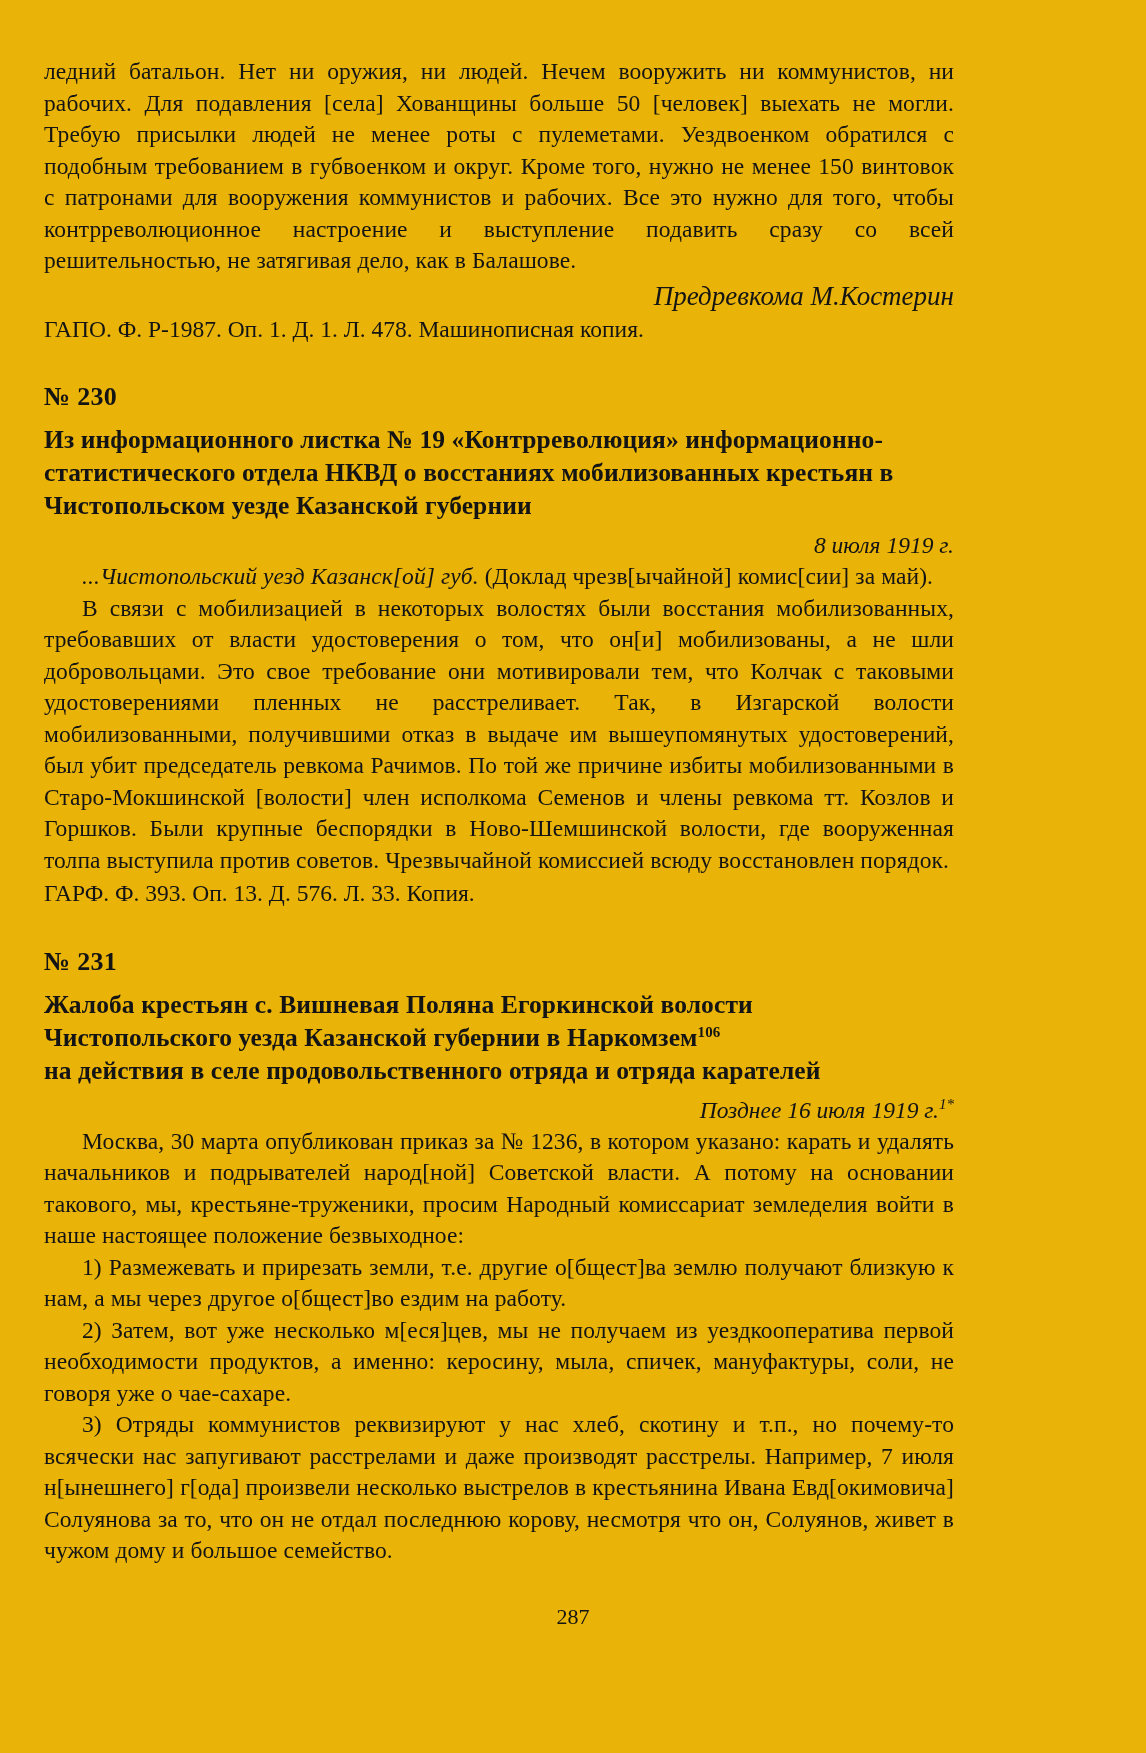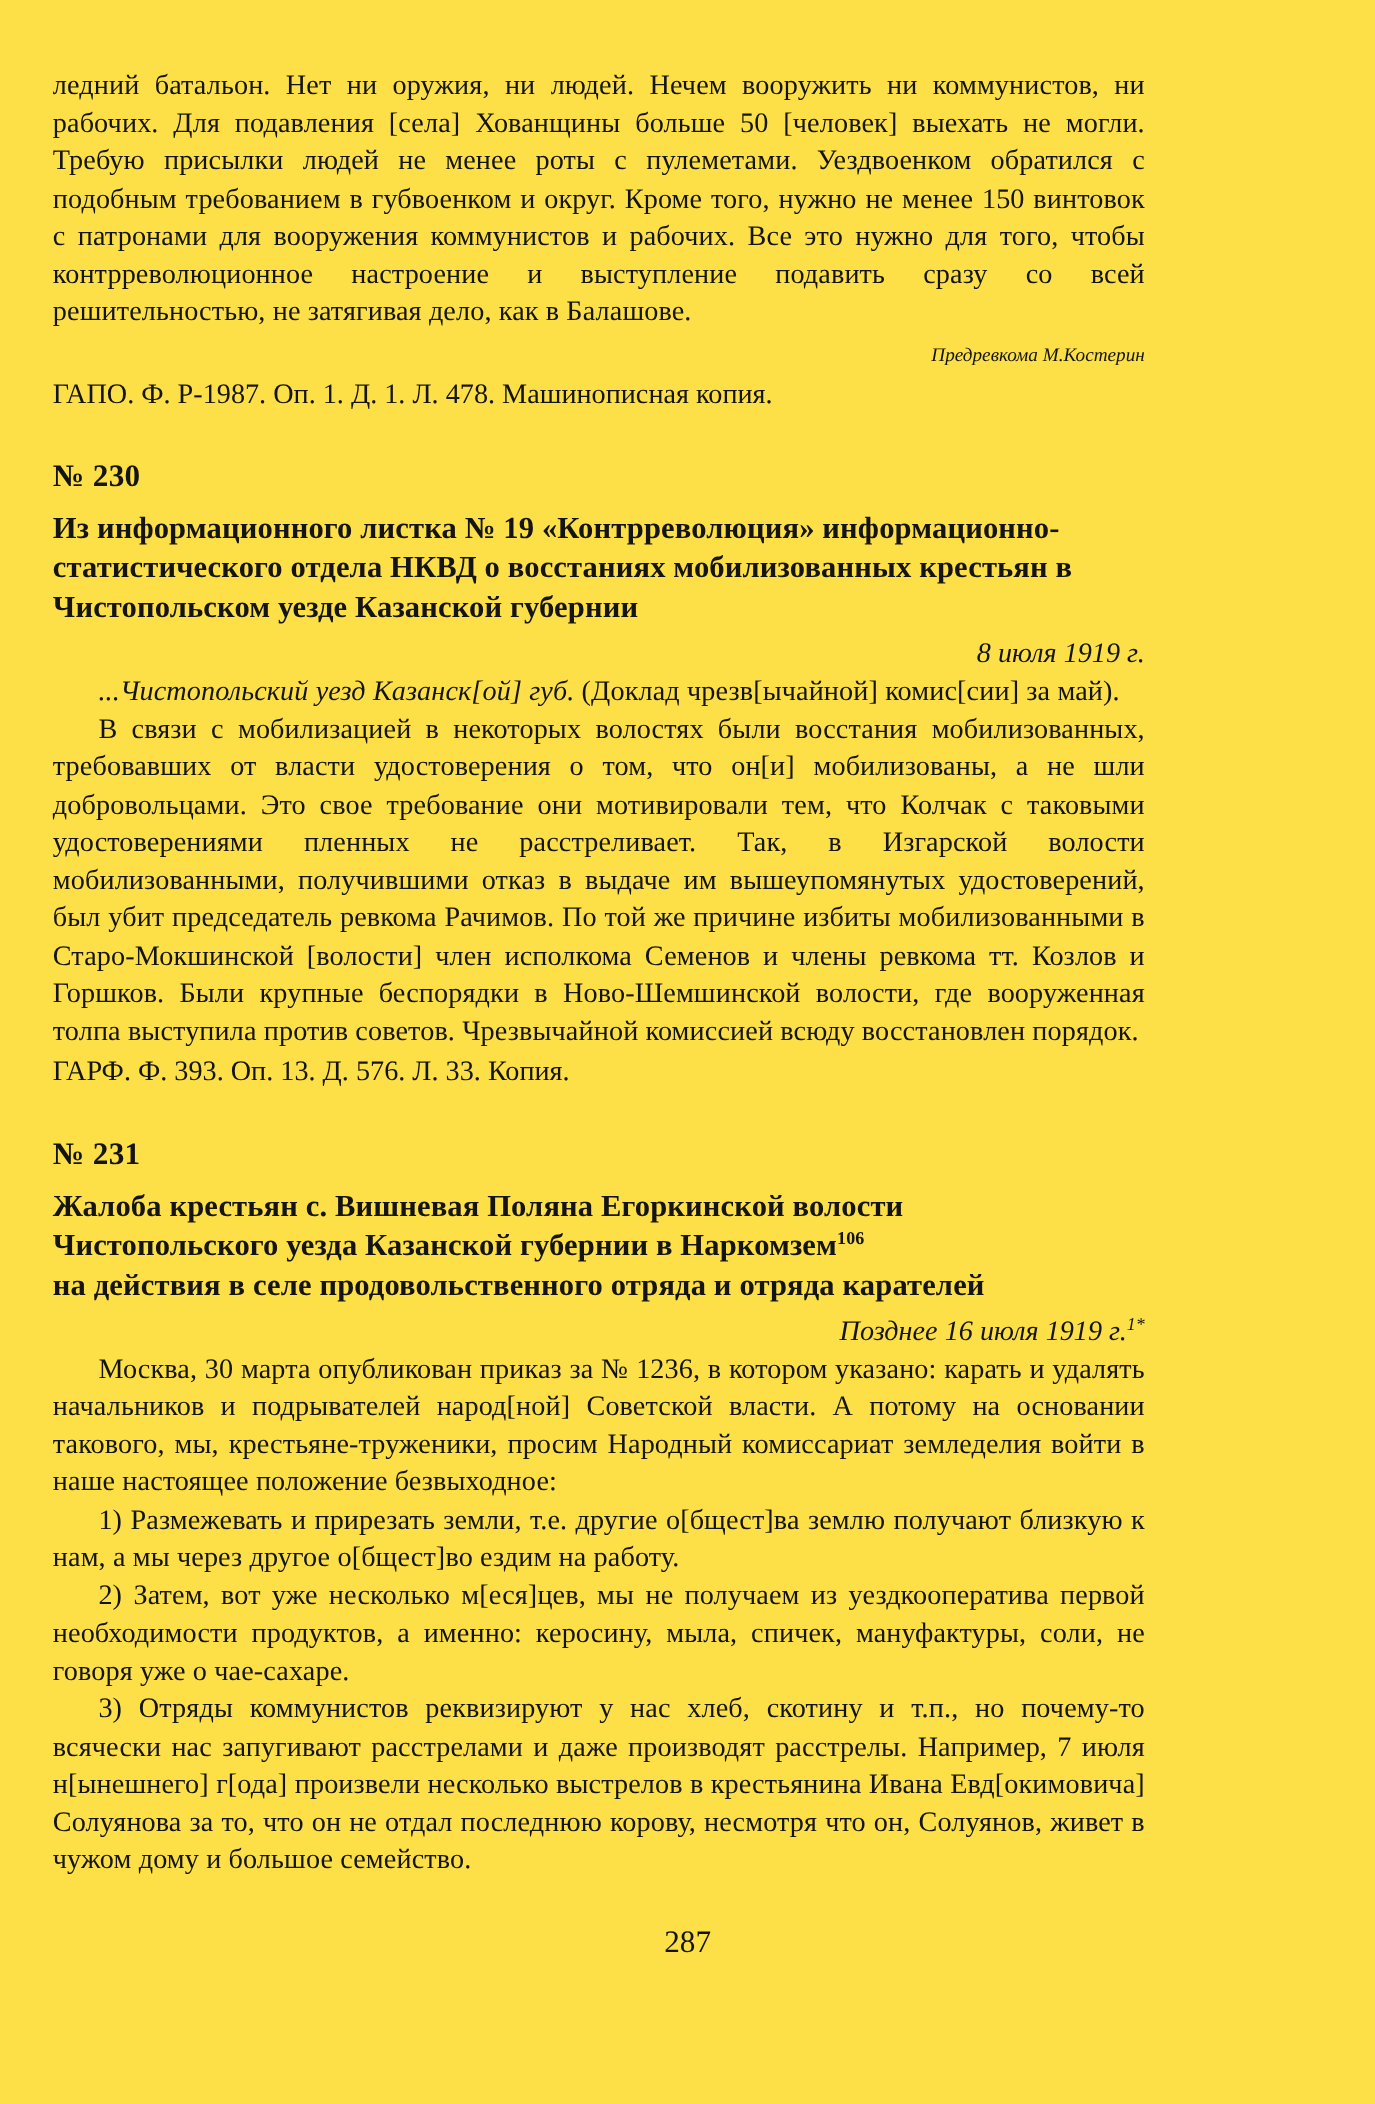--- a/index.html
+++ b/index.html
@@ -13,21 +13,21 @@
     font-family: "Liberation Serif", "DejaVu Serif", serif;
     color: #141414;
     position: relative;
     overflow: hidden;
   }
   .page {
     position: absolute;
     left: 0; top: 0;
     width: 1146px;
     height: 1753px;
-    background: #fde047;
+    background: #eab308;
   }
   .content {
     position: absolute;
     left: 44px;
     top: 56px;
     width: 910px;
   }
   p {
     margin: 0;
     font-size: 23.5px;
@@ -40,21 +40,21 @@
     text-indent: 38px;
   }
   .archive {
     margin-top: 2px;
     font-size: 23.5px;
     line-height: 31.5px;
     text-align: left;
   }
   .signature {
     margin-top: 4px;
-    font-size: 16px;
+    font-size: 27px;
     line-height: 31px;
     text-align: right;
     font-style: italic;
   }
   .docnum {
     margin-top: 36px;
     font-size: 26px;
     font-weight: bold;
     line-height: 32px;
     text-align: left;
@@ -85,21 +85,21 @@
     font-size: 15px;
     vertical-align: super;
     line-height: 0;
   }
   .pagenum {
     position: absolute;
     left: 0;
     top: 1604px;
     width: 1146px;
     text-align: center;
-    font-size: 26px;
+    font-size: 22px;
   }
 </style>
 </head>
 <body>
 
 <div class="page">
 
   <div class="content">
 
     <p>ледний батальон. Нет ни оружия, ни людей. Нечем вооружить ни коммунистов, ни рабочих. Для подавления [села] Хованщины больше 50 [человек] выехать не могли. Требую присылки людей не менее роты с пулеметами. Уездвоенком обратился с подобным требованием в губвоенком и округ. Кроме того, нужно не менее 150 винтовок с патронами для вооружения коммунистов и рабочих. Все это нужно для того, чтобы контрреволюционное настроение и выступление подавить сразу со всей решительностью, не затягивая дело, как в Балашове.</p>

